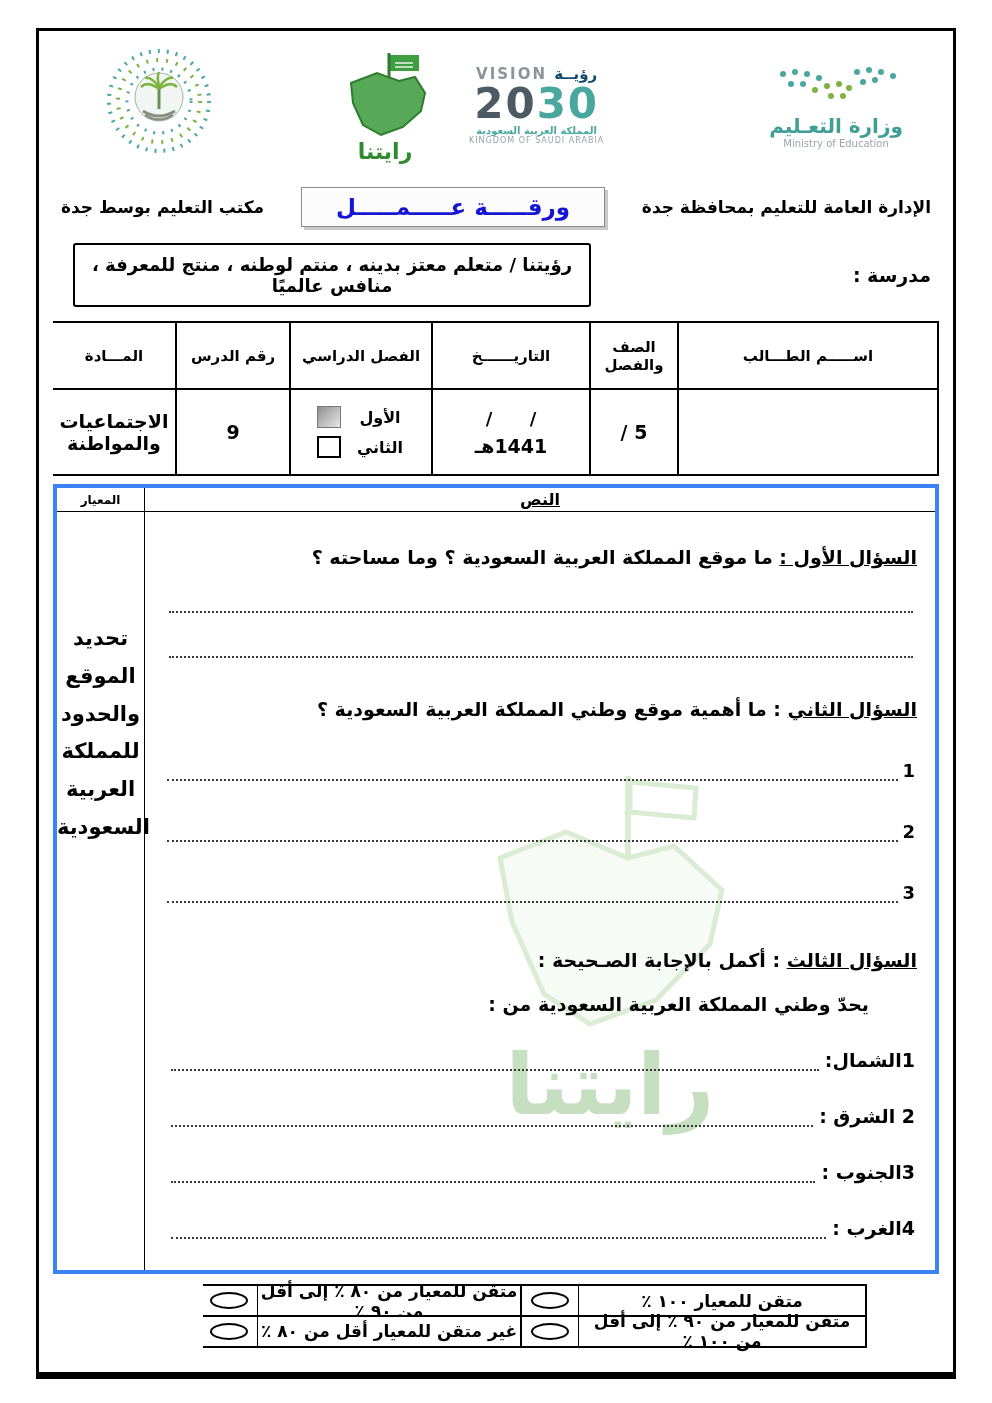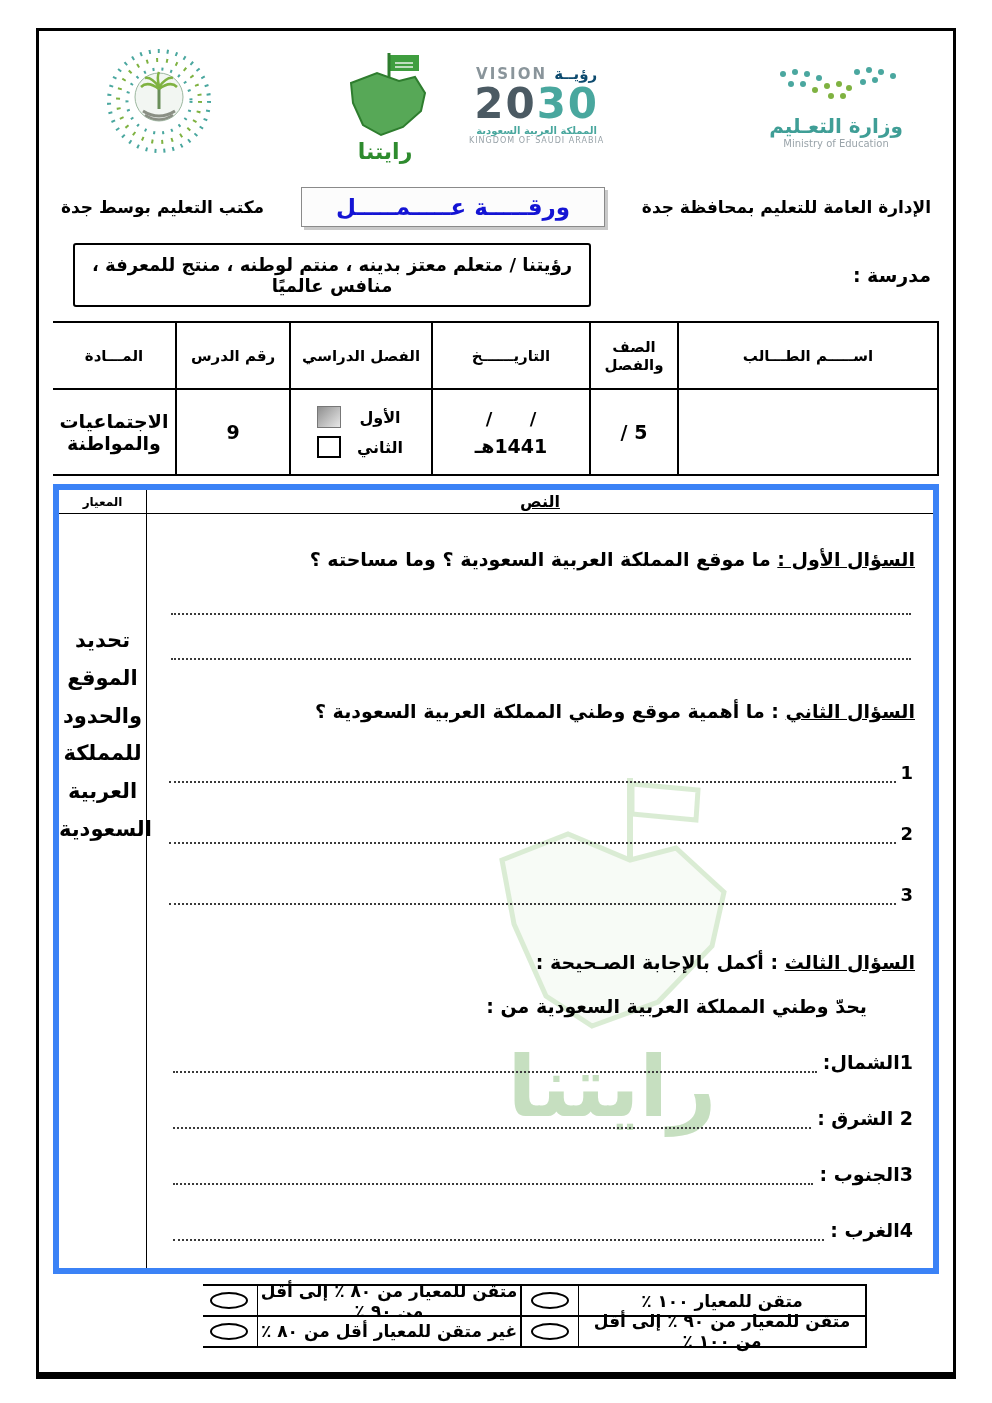--- a/index.html
+++ b/index.html
@@ -48,21 +48,21 @@
   .sem-row { direction:rtl; display:flex; align-items:center; gap:14px; width:100%; padding:0 26px; font-size:16px; }
   .sem-row .lbl { flex:1; text-align:center; }
   .chk { width:24px; height:22px; border:1px solid #555; }
   .chk.shaded { background:linear-gradient(135deg,#8f8f8f,#e8e8e8); border:1px solid #777; }
   .chk.empty { background:#fff; border:2px solid #000; }
   .date-cell { flex-direction:column; gap:6px; }
   .date-top { white-space:pre; font-size:18px; }
 
   
   .main-table { display:grid; grid-template-columns:88px 1fr; margin:8px 6px 0 6px;
-                border:6px solid #3b82f6; height:790px; }
+                border:4px solid #3b82f6; height:790px; }
   .crit-col { border-right:1.5px solid #000; display:flex; flex-direction:column; }
   .crit-head { border-bottom:1.5px solid #000; height:24px; display:flex; align-items:center; justify-content:center;
                font-size:12px; font-weight:bold; }
   .criteria { white-space:pre-line; text-align:center; font-weight:bold; font-size:21px; line-height:1.8; padding-top:108px; }
   .nass-col { position:relative; display:flex; flex-direction:column; }
   .nass-head { border-bottom:1.5px solid #000; height:24px; display:flex; align-items:center; justify-content:center;
                font-size:16px; font-weight:bold;text-decoration:underline; }
   .nass-body { position:relative; direction:rtl; flex:1; padding:34px 18px 0 16px; }
   .nass-content { position:relative; z-index:2; }
 

